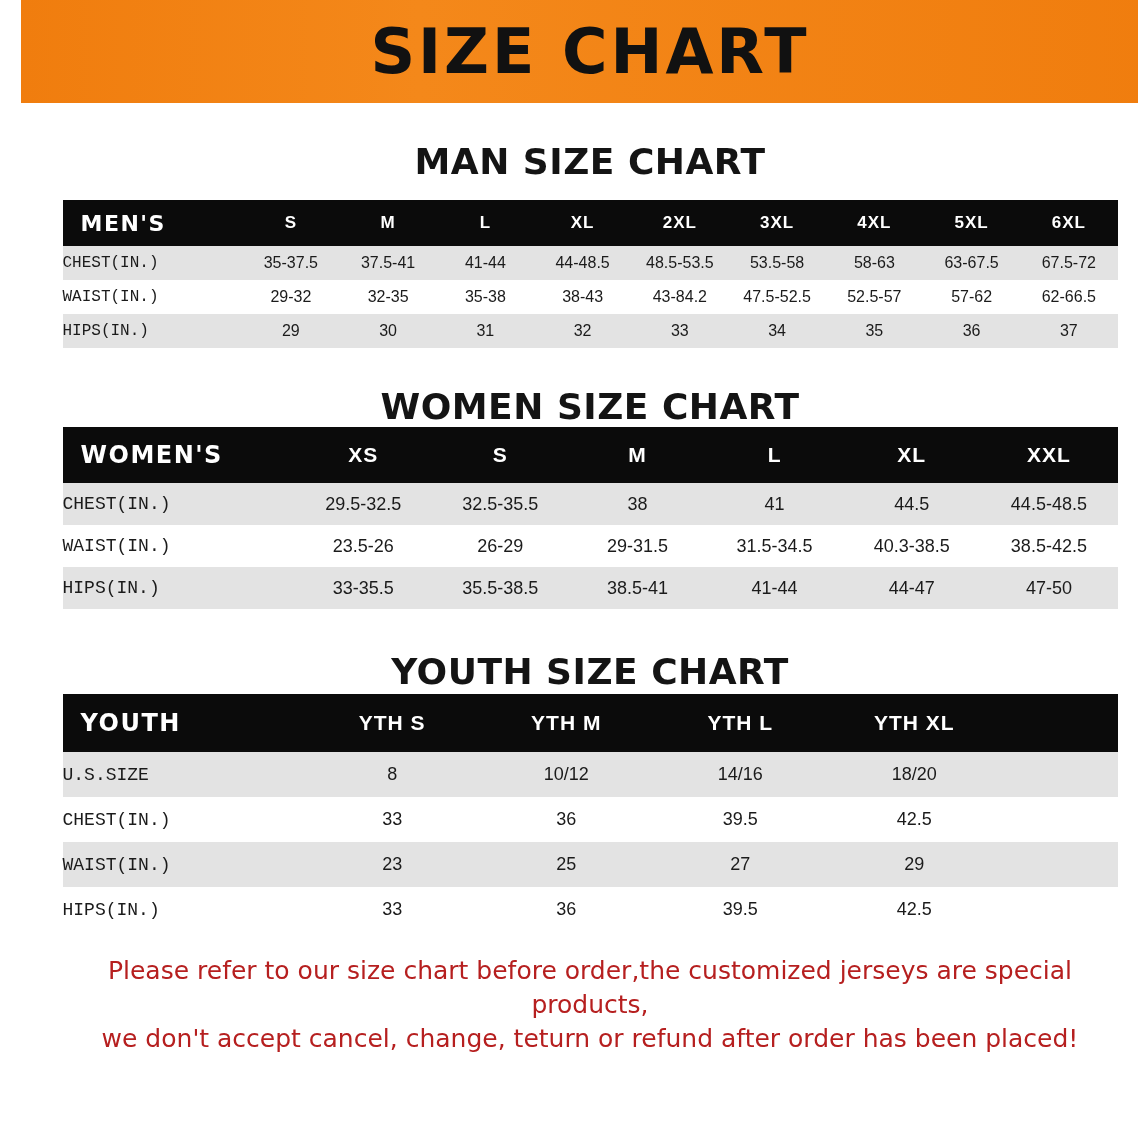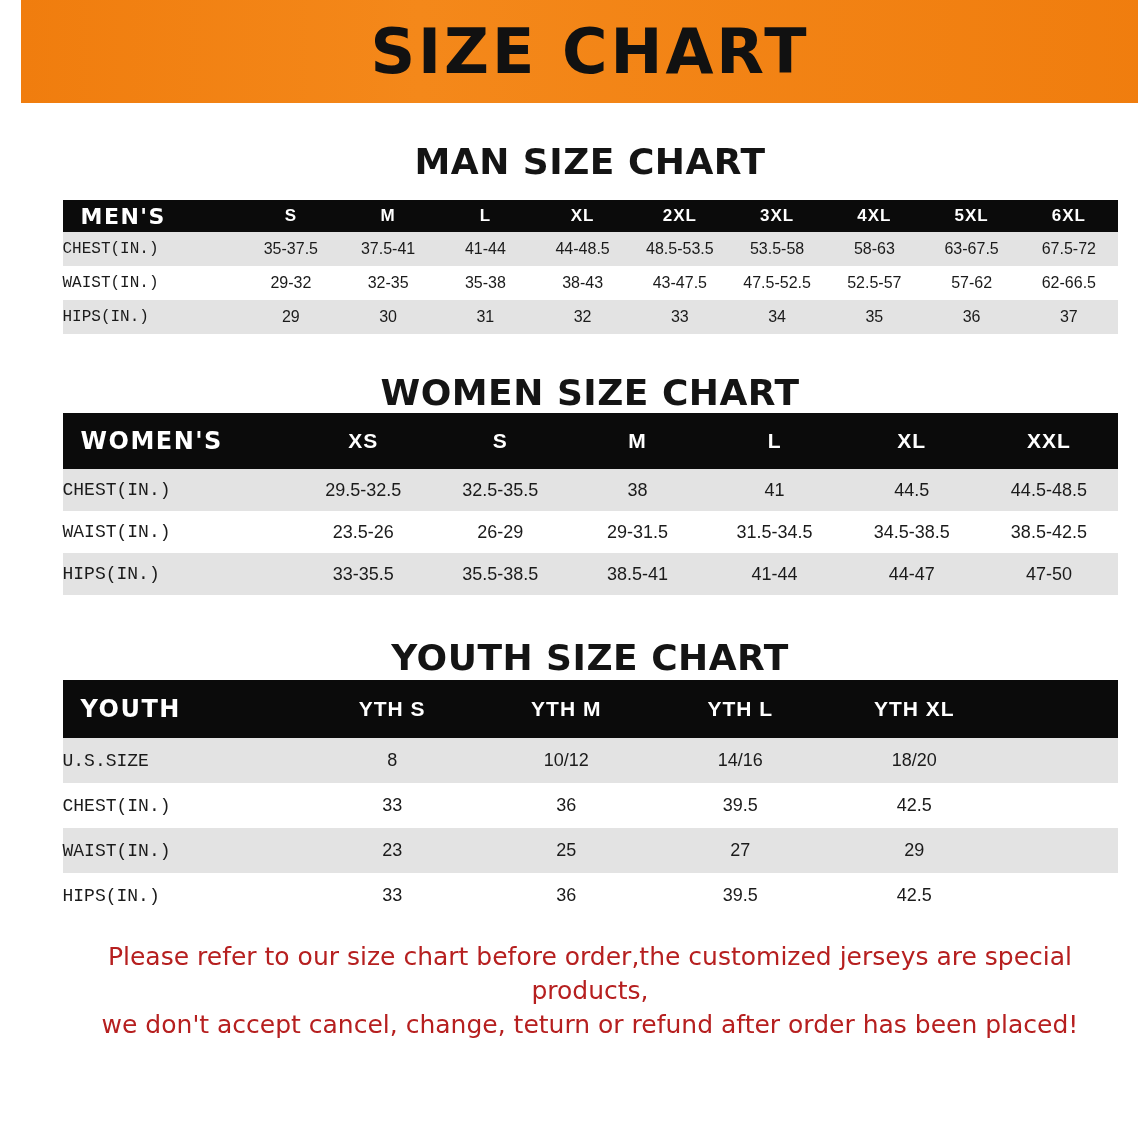--- a/index.html
+++ b/index.html
@@ -94,21 +94,21 @@
   }
   table.size-table tbody td.rowlabel {
     text-align: left;
     font-family: Liberation Mono, monospace;
   }
   .row-shade { background: #e3e3e3; }
   .row-plain { background: #ffffff; }
 
   
   #man-table-wrap { width: 1055px; margin-top: 18px; }
-  #man-table thead th { font-size: 17px; height: 32px; }
+  #man-table thead th { font-size: 17px; height: 46px; }
   #man-table thead th.rowlabel { font-size: 22px; }
   #man-table tbody td { font-size: 16px; height: 34px; }
   #man-table tbody td.rowlabel { font-size: 16px; }
 
   
   #women-table-wrap { width: 1055px; }
   #women-table thead th { font-size: 21px; height: 56px; }
   #women-table thead th.rowlabel { font-size: 24px; }
   #women-table tbody td { font-size: 18px; height: 42px; }
   #women-table tbody td.rowlabel { font-size: 18px; }
@@ -182,21 +182,21 @@
           <td>58-63</td>
           <td>63-67.5</td>
           <td>67.5-72</td>
         </tr>
         <tr class="row-plain">
           <td class="rowlabel">WAIST(IN.)</td>
           <td>29-32</td>
           <td>32-35</td>
           <td>35-38</td>
           <td>38-43</td>
-          <td>43-47.5</td>
+          <td>43-84.2</td>
           <td>47.5-52.5</td>
           <td>52.5-57</td>
           <td>57-62</td>
           <td>62-66.5</td>
         </tr>
         <tr class="row-shade">
           <td class="rowlabel">HIPS(IN.)</td>
           <td>29</td>
           <td>30</td>
           <td>31</td>
@@ -243,21 +243,21 @@
           <td>41</td>
           <td>44.5</td>
           <td>44.5-48.5</td>
         </tr>
         <tr class="row-plain">
           <td class="rowlabel">WAIST(IN.)</td>
           <td>23.5-26</td>
           <td>26-29</td>
           <td>29-31.5</td>
           <td>31.5-34.5</td>
-          <td>34.5-38.5</td>
+          <td>40.3-38.5</td>
           <td>38.5-42.5</td>
         </tr>
         <tr class="row-shade">
           <td class="rowlabel">HIPS(IN.)</td>
           <td>33-35.5</td>
           <td>35.5-38.5</td>
           <td>38.5-41</td>
           <td>41-44</td>
           <td>44-47</td>
           <td>47-50</td>

